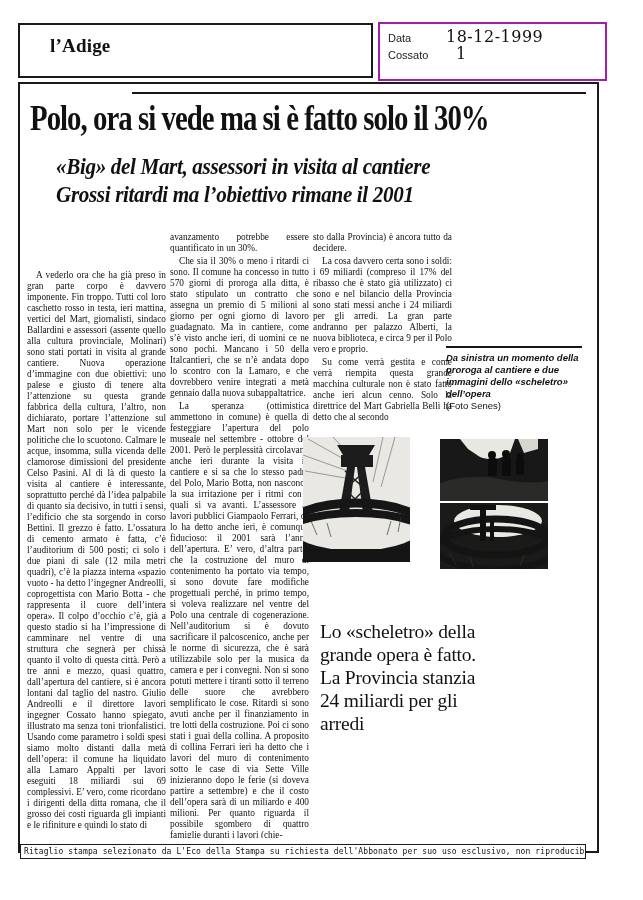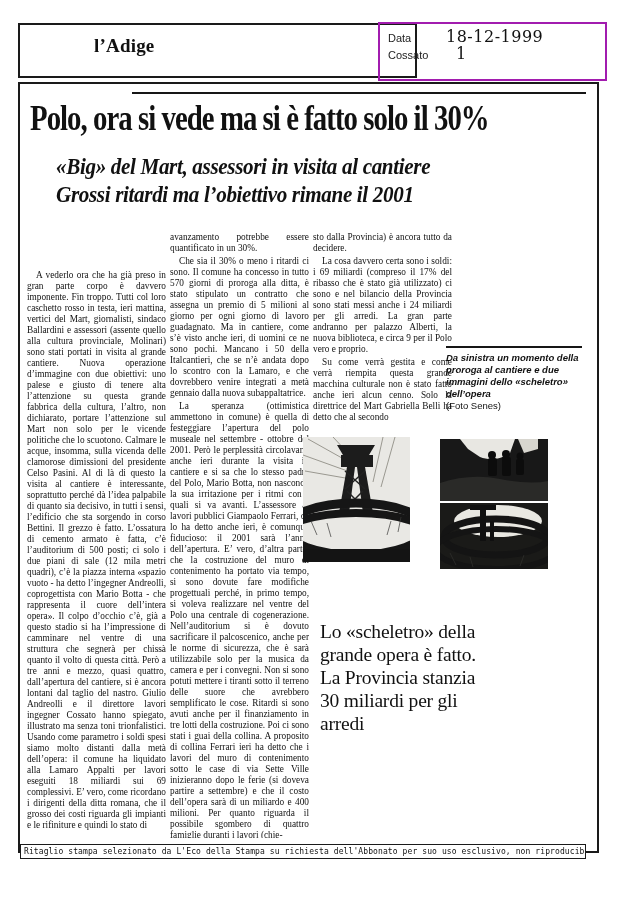--- a/index.html
+++ b/index.html
@@ -5,21 +5,21 @@
   html,body{margin:0;padding:0;}
   body{
     width:643px;height:900px;position:relative;
     background:#ffffff;color:#111;
     font-family:"Liberation Serif", serif;
     overflow:hidden;
   }
   .abs{position:absolute;}
 
   
-  .masthead-box{left:18px;top:23px;width:351px;height:51px;border:2px solid #1a1a1a;padding-left:44px;}
+  .masthead-box{left:18px;top:23px;width:351px;height:51px;border:2px solid #1a1a1a;}
   .masthead{margin:10px 0 0 30px;font-weight:bold;font-size:19px;letter-spacing:.2px;}
   .meta-box{left:378px;top:22px;width:217px;height:52px;border:2px solid #a21caf;padding:3px 0 0 8px;box-sizing:content-box;}
   .meta-row{display:flex;align-items:baseline;height:17px;}
   .meta-label{font-family:"Liberation Sans",sans-serif;font-size:11px;color:#222;width:58px;}
   .meta-value{font-size:16px;font-family:"DejaVu Serif",serif;letter-spacing:.5px;}
   .meta-value.indent{padding-left:10px;}
 
   
   .article-box{left:18px;top:82px;width:577px;height:767px;border:2px solid #1a1a1a;}
   .headline-rule{left:112px;top:8px;width:454px;height:2px;background:#161616;}
@@ -172,17 +172,17 @@
         <rect x="50" y="18" width="4" height="20"></rect>
       </g>
       <g stroke="#2f2f2c" stroke-width="1" opacity=".8">
         <line x1="10" y1="50" x2="16" y2="62"></line>
           <line x1="30" y1="54" x2="33" y2="64"></line>
         <line x1="84" y1="52" x2="80" y2="63"></line>
       </g>
     </svg>
   </div>
 
-  <div class="abs pullquote">Lo «scheletro» della grande opera è fatto. La Provincia stanzia 30 miliardi per gli arredi</div>
+  <div class="abs pullquote">Lo «scheletro» della grande opera è fatto. La Provincia stanzia 24 miliardi per gli arredi</div>
 
 </div>
 
 <div class="abs footer-bar">Ritaglio stampa selezionato da L'Eco della Stampa su richiesta dell'Abbonato per suo uso esclusivo, non riproducibile</div>
 
 </body></html>

